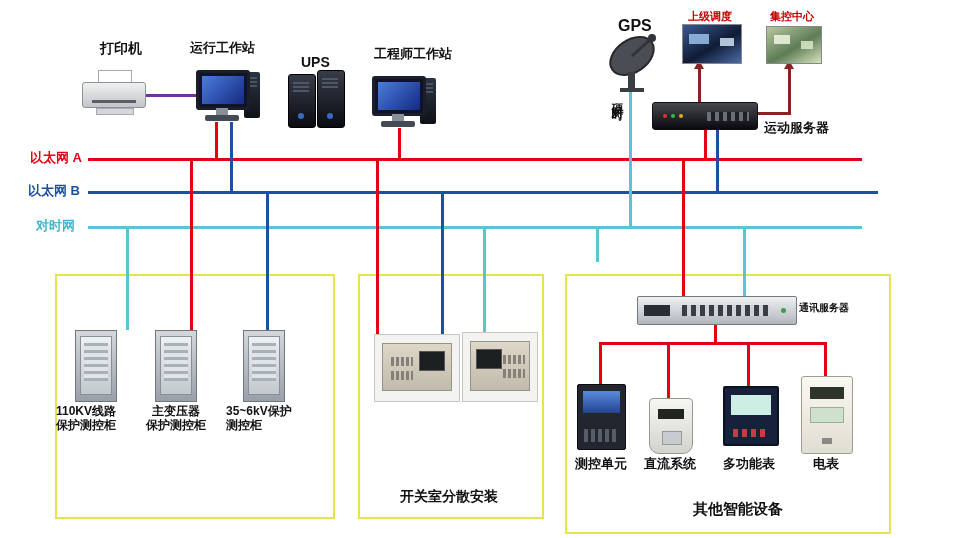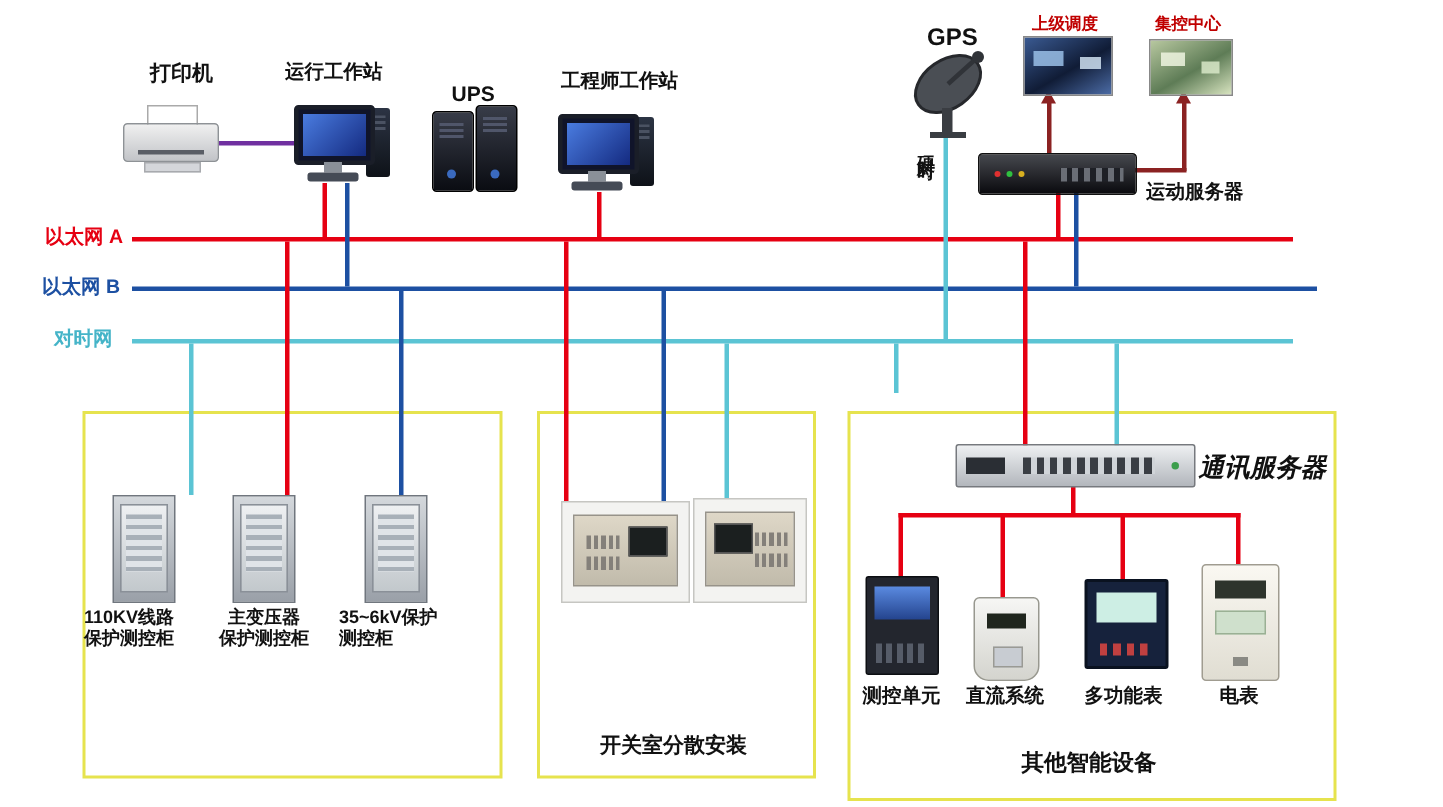--- a/index.html
+++ b/index.html
@@ -270,20 +270,20 @@
     <span style="display:block;">主变压器</span>
     <span style="display:block;">保护测控柜</span>
   </div>
   <div class="lbl" style="left:226px;top:404px;width:84px;font-size:12px;text-align:left;white-space:normal;">
     <span style="display:block;">35~6kV保护</span>
     <span style="display:block;">测控柜</span>
   </div>
 
   <div class="lbl" style="left:358px;top:488px;width:182px;font-size:14px;text-align:center;">开关室分散安装</div>
 
-  <div class="lbl" style="left:799px;top:302px;font-size:17px;font-style:italic;">通讯服务器</div>
+  <div class="lbl" style="left:799px;top:302px;font-size:10px;">通讯服务器</div>
   <div class="lbl" style="left:566px;top:456px;width:70px;font-size:13px;text-align:center;">测控单元</div>
   <div class="lbl" style="left:635px;top:456px;width:70px;font-size:13px;text-align:center;">直流系统</div>
   <div class="lbl" style="left:714px;top:456px;width:70px;font-size:13px;text-align:center;">多功能表</div>
   <div class="lbl" style="left:796px;top:456px;width:60px;font-size:13px;text-align:center;">电表</div>
-  <div class="lbl" style="left:565px;top:500px;width:322px;font-size:15px;text-align:center;">其他智能设备</div>
+  <div class="lbl" style="left:565px;top:500px;width:322px;font-size:15px;text-align:center;padding-left:12px;">其他智能设备</div>
 
 </div>
 
 </body></html>

